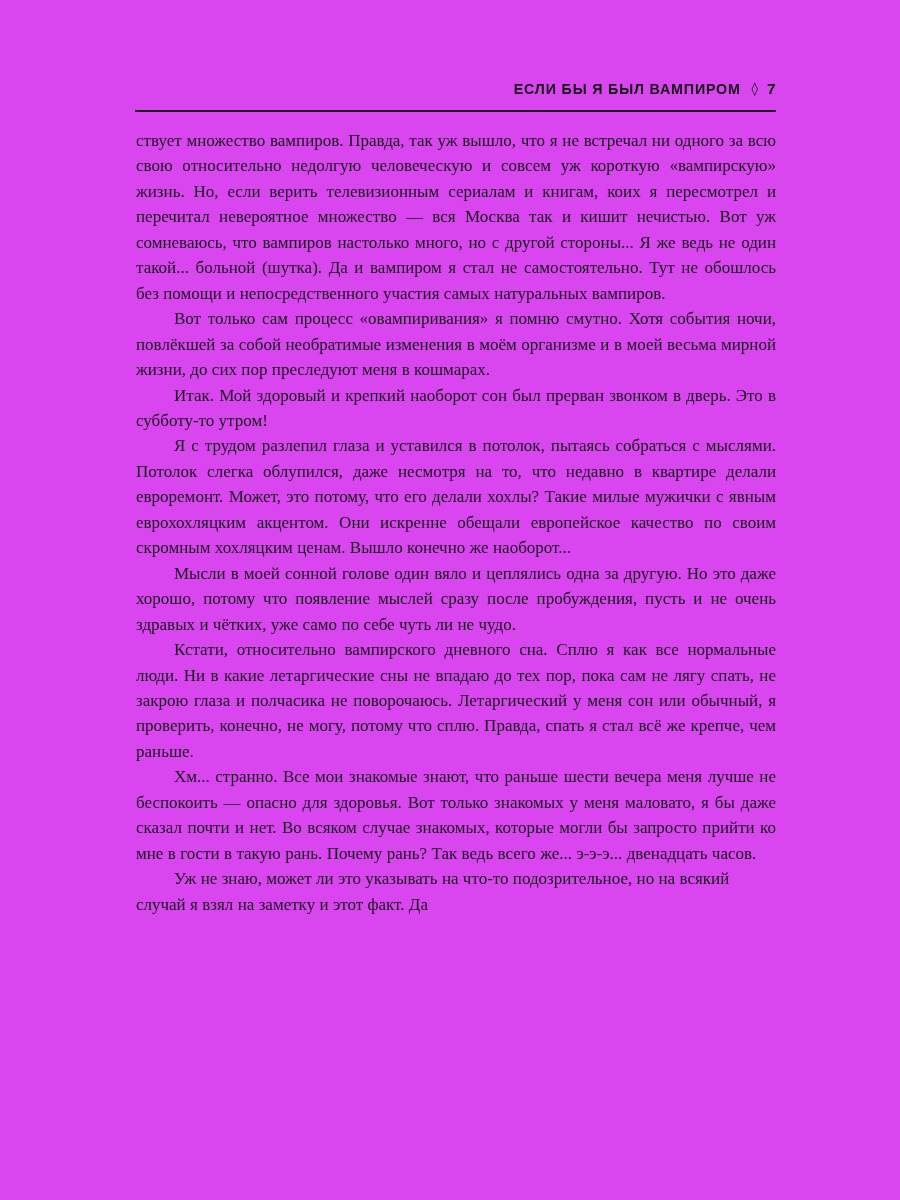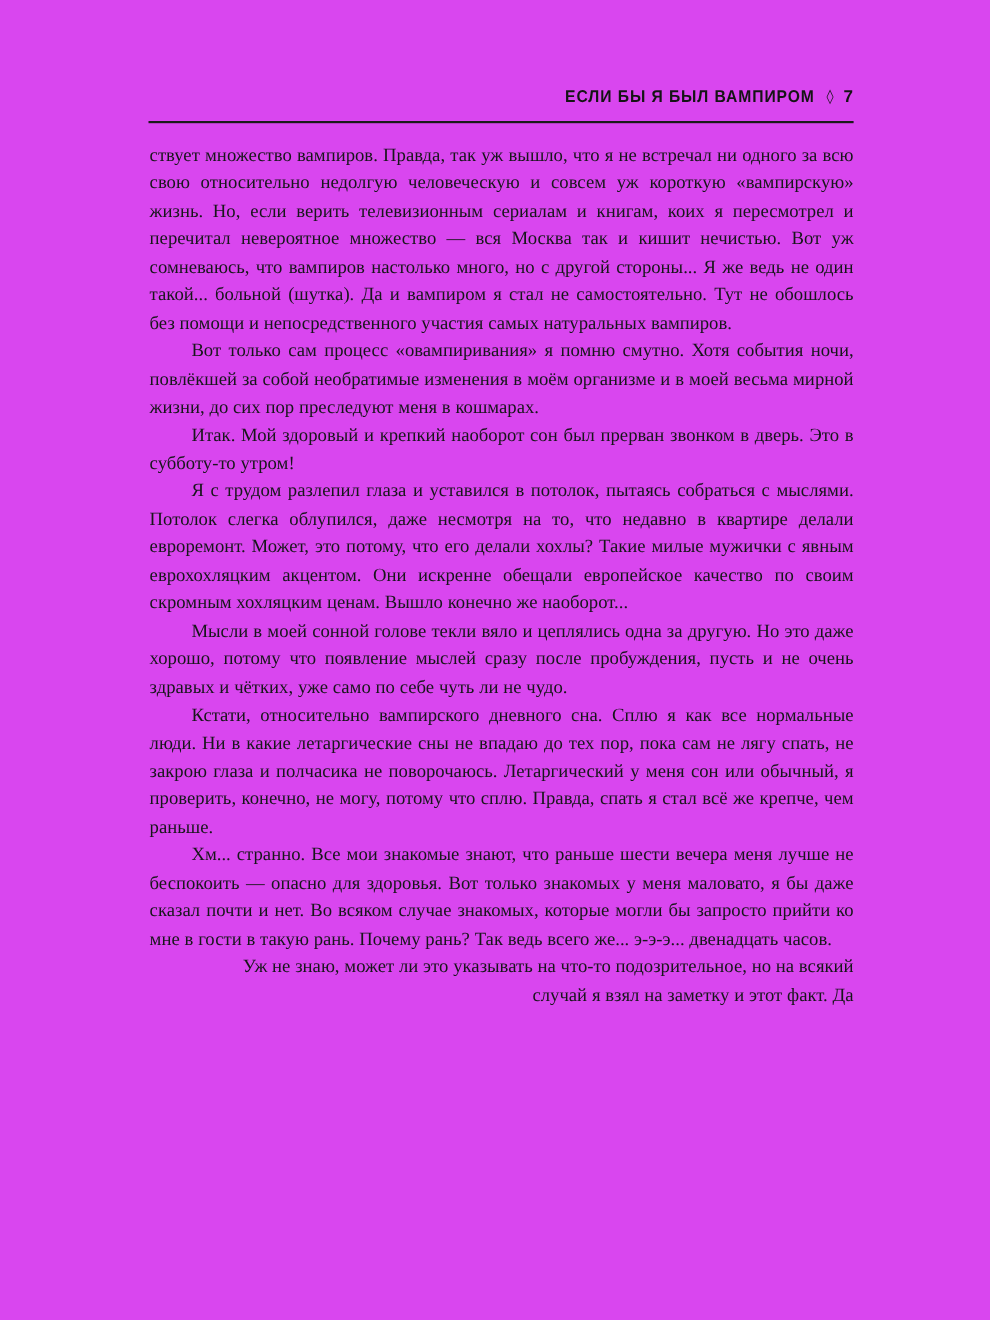--- a/index.html
+++ b/index.html
@@ -94,40 +94,40 @@
     color: #17171a;
     hyphens: manual;
     word-spacing: 0.1px;
   }
 
   .para.first {
     text-indent: 0;
   }
 
   .para:last-child {
-    text-align: right;
+    text-align: left;
   }
 </style>
 </head>
 <body>
 
 <div class="page">
 
   <div class="running-head">
     <span class="running-head-title">ЕСЛИ БЫ Я БЫЛ ВАМПИРОМ</span>
     <span class="running-head-sep">◊</span>
     <span class="running-head-folio">7</span>
   </div>
 
   <div class="head-rule"></div>
 
   <div class="text-block">
     <p class="para first">ствует множество вампиров. Правда, так уж вышло, что я не встречал ни одного за всю свою относительно недолгую человеческую и совсем уж короткую «вампирскую» жизнь. Но, если верить телевизионным сериалам и книгам, коих я пересмотрел и перечитал невероятное множество — вся Москва так и кишит нечистью. Вот уж сомневаюсь, что вампиров настолько много, но с другой стороны... Я же ведь не один такой... больной (шутка). Да и вампиром я стал не самостоятельно. Тут не обошлось без помощи и непосредственного участия самых натуральных вампиров.</p>
     <p class="para">Вот только сам процесс «овампиривания» я помню смутно. Хотя события ночи, повлёкшей за собой необратимые изменения в моём организме и в моей весьма мирной жизни, до сих пор преследуют меня в кошмарах.</p>
     <p class="para">Итак. Мой здоровый и крепкий наоборот сон был прерван звонком в дверь. Это в субботу-то утром!</p>
     <p class="para">Я с трудом разлепил глаза и уставился в потолок, пытаясь собраться с мыслями. Потолок слегка облупился, даже несмотря на то, что недавно в квартире делали евроремонт. Может, это потому, что его делали хохлы? Такие милые мужички с явным еврохохляцким акцентом. Они искренне обещали европейское качество по своим скромным хохляцким ценам. Вышло конечно же наоборот...</p>
-    <p class="para">Мысли в моей сонной голове текли вяло и цеплялись одна за другую. Но это даже хорошо, потому что появление мыслей сразу после пробуждения, пусть и не очень здравых и чётких, уже само по себе чуть ли не чудо.</p>
+    <p class="para">Мысли в моей сонной голове один вяло и цеплялись одна за другую. Но это даже хорошо, потому что появление мыслей сразу после пробуждения, пусть и не очень здравых и чётких, уже само по себе чуть ли не чудо.</p>
     <p class="para">Кстати, относительно вампирского дневного сна. Сплю я как все нормальные люди. Ни в какие летаргические сны не впадаю до тех пор, пока сам не лягу спать, не закрою глаза и полчасика не поворочаюсь. Летаргический у меня сон или обычный, я проверить, конечно, не могу, потому что сплю. Правда, спать я стал всё же крепче, чем раньше.</p>
     <p class="para">Хм... странно. Все мои знакомые знают, что раньше шести вечера меня лучше не беспокоить — опасно для здоровья. Вот только знакомых у меня маловато, я бы даже сказал почти и нет. Во всяком случае знакомых, которые могли бы запросто прийти ко мне в гости в такую рань. Почему рань? Так ведь всего же... э-э-э... двенадцать часов.</p>
     <p class="para">Уж не знаю, может ли это указывать на что-то подозрительное, но на всякий случай я взял на заметку и этот факт. Да</p>
   </div>
 
 </div>
 
 </body></html>

